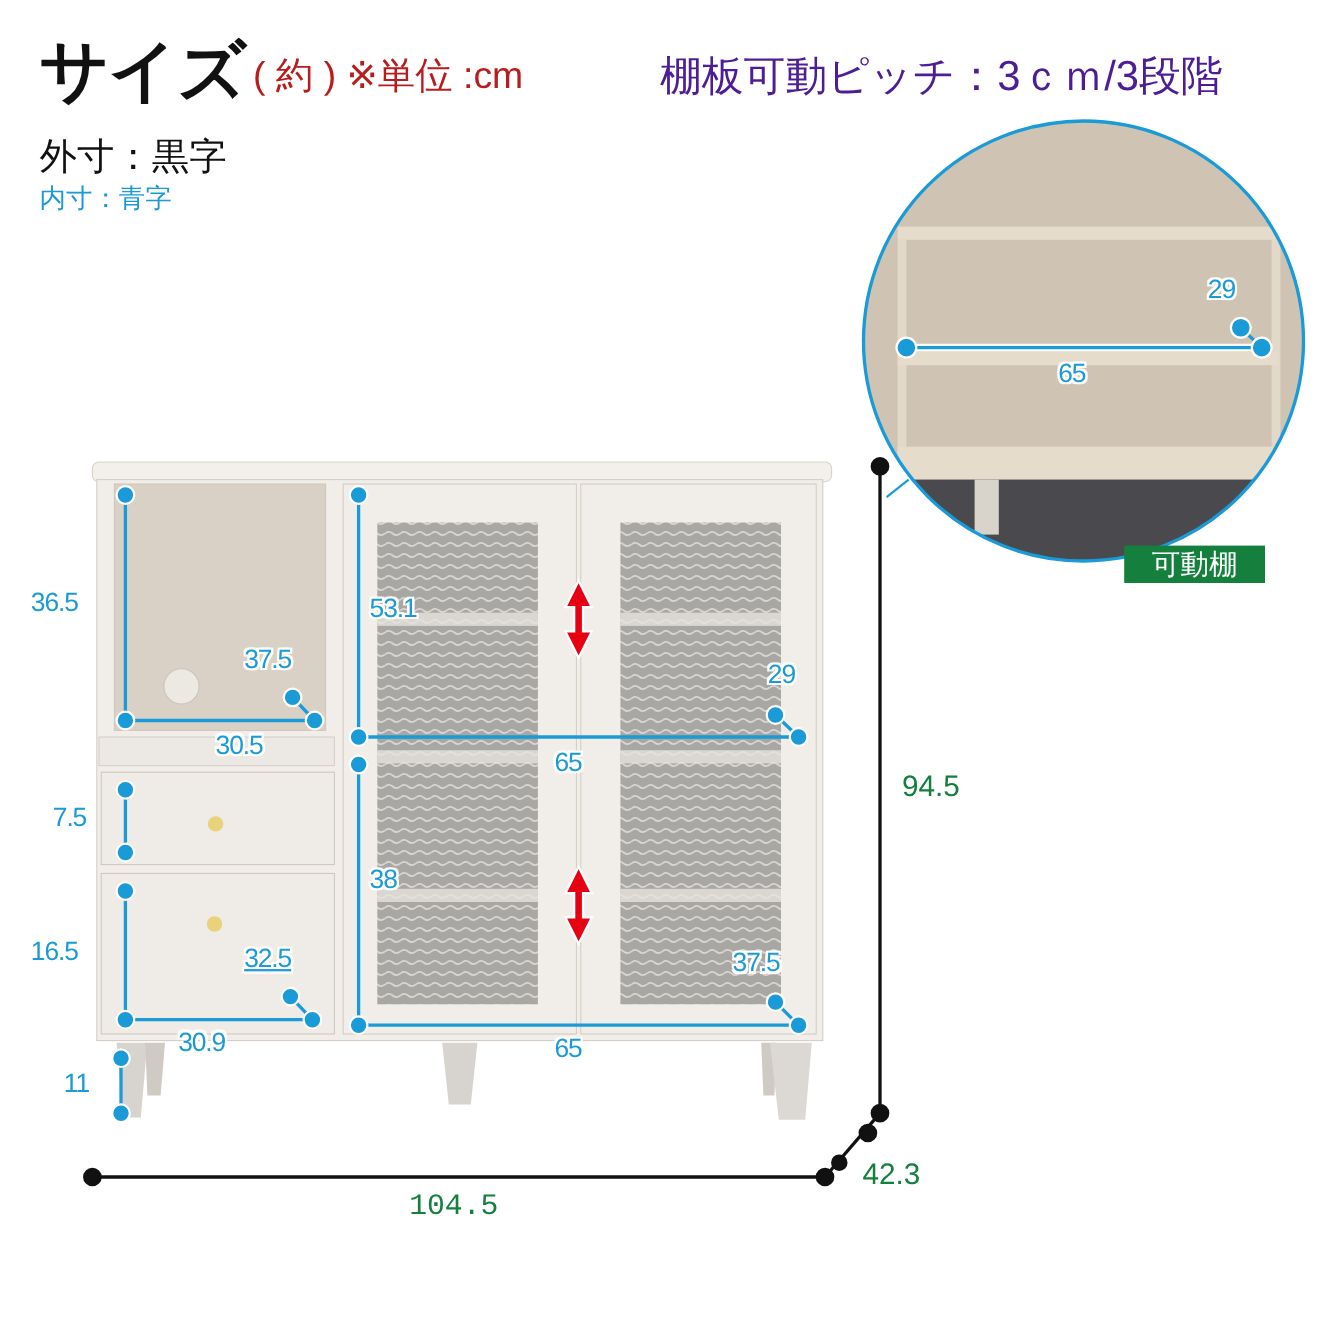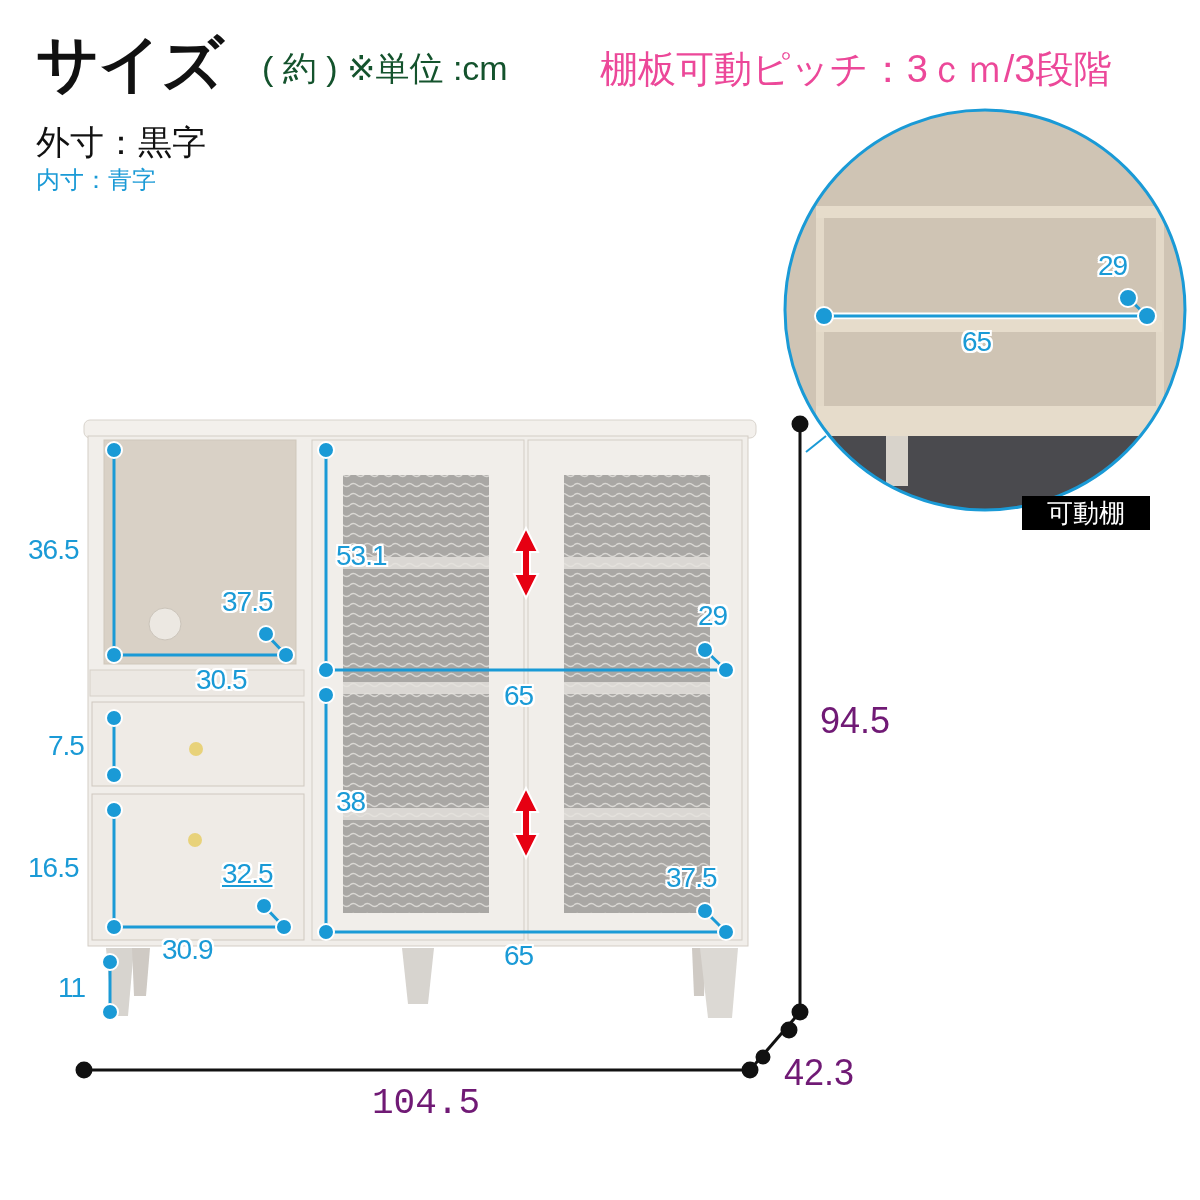--- a/index.html
+++ b/index.html
@@ -1,26 +1,26 @@
 <!DOCTYPE html>
 <html><head>
 <meta charset="utf-8">
 <style>
   html,body{margin:0;padding:0;}
   body{width:1200px;height:1200px;background:#fff;position:relative;overflow:hidden;font-family:"Liberation Sans","DejaVu Sans",sans-serif;}
   .abs{position:absolute;}
   .title{left:36px;top:22px;font-size:62px;font-weight:bold;color:#111;letter-spacing:-1px;}
-  .title-sub{left:230px;top:46px;font-size:34px;color:#14532d;margin-left:32px;}
-  .pitch{left:600px;top:44px;font-size:38px;color:#ec4899;}
+  .title-sub{left:230px;top:46px;font-size:34px;color:#b91c1c;}
+  .pitch{left:600px;top:44px;font-size:38px;color:#4c1d95;}
   .legend-out{left:36px;top:120px;font-size:34px;color:#111;}
   .legend-in{left:36px;top:164px;font-size:24px;color:#1a9ad6;}
-  .dim{color:#1a9ad6;font-size:28px;-webkit-text-stroke:0;text-shadow:-2px -2px 0 #fff,2px -2px 0 #fff,-2px 2px 0 #fff,2px 2px 0 #fff,0 2px 0 #fff,0 -2px 0 #fff,2px 0 0 #fff,-2px 0 0 #fff;letter-spacing:-1px;}
-  .dim-black{color:#701a75;font-size:36px;}
+  .dim{color:#1a9ad6;font-size:24px;-webkit-text-stroke:0;text-shadow:-2px -2px 0 #fff,2px -2px 0 #fff,-2px 2px 0 #fff,2px 2px 0 #fff,0 2px 0 #fff,0 -2px 0 #fff,2px 0 0 #fff,-2px 0 0 #fff;letter-spacing:-1px;}
+  .dim-black{color:#15803d;font-size:27px;}
   svg{position:absolute;left:0;top:0;}
-  .badge{left:1022px;top:496px;width:128px;height:34px;background:#000000;color:#fff;font-size:26px;text-align:center;line-height:34px;}
+  .badge{left:1022px;top:496px;width:128px;height:34px;background:#15803d;color:#fff;font-size:26px;text-align:center;line-height:34px;}
 </style>
 </head>
 <body>
 
 <div class="abs title">サイズ</div>
 <div class="abs title-sub">( 約 ) ※単位 :cm</div>
 <div class="abs pitch">棚板可動ピッチ：3ｃｍ/3段階</div>
 <div class="abs legend-out">外寸：黒字</div>
 <div class="abs legend-in">内寸：青字</div>
 

